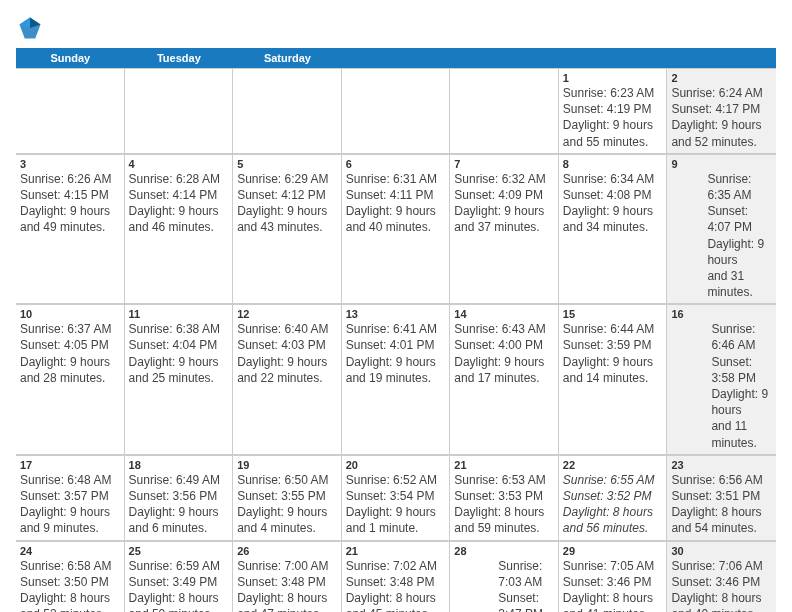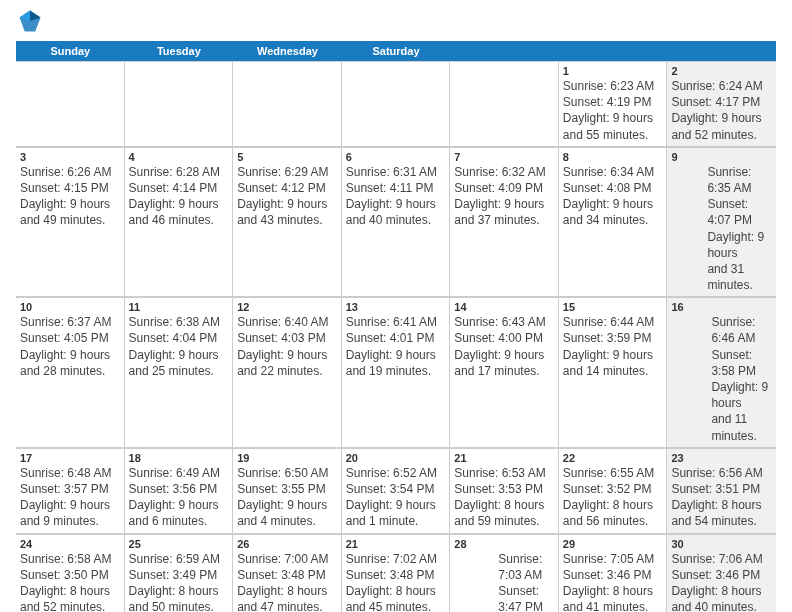--- a/index.html
+++ b/index.html
@@ -6,21 +6,21 @@
     body {
       font-family: Arial, sans-serif;
       background: #fff;
       width: 792px;
       height: 612px;
       overflow: hidden;
     }
     .page {
       width: 792px;
       height: 612px;
-      padding: 3px 16px 10px 16px;
+      padding: 10px 16px 10px 16px;
       display: flex;
       flex-direction: column;
     }
     .header {
       display: flex;
       justify-content: space-between;
       align-items: flex-start;
       margin-bottom: 6px;
     }
     .logo {
@@ -142,21 +142,20 @@
     <div class="title-block">
       <div class="month-title"></div>
       <div class="subtitle"></div>
     </div>
   </div>
 
   <div class="calendar">
     <div class="cal-header">
     <div class="cal-header-cell">Sunday</div>
         <div class="cal-header-cell">Tuesday</div>
-        <div class="cal-header-cell">Wednesday</div>
         <div class="cal-header-cell">Saturday</div>
       </div>
     <div class="cal-body">
     <div class="cal-row">
           <div class="cal-cell empty"></div>
           <div class="cal-cell empty"></div>
           <div class="cal-cell empty"></div>
           <div class="cal-cell empty"></div>
           <div class="cal-cell empty"></div>
           <div class="cal-cell">
@@ -307,21 +306,21 @@
           </div>
           <div class="cal-cell">
             <span class="day-num">21</span>
             <div class="day-info" style="white-space: pre-line;">Sunrise: 6:53 AM
 Sunset: 3:53 PM
 Daylight: 8 hours
 and 59 minutes.</div>
           </div>
           <div class="cal-cell">
             <span class="day-num">22</span>
-            <div class="day-info" style="white-space: pre-line;">Sunrise: 6:55 AM
+            <div class="day-info" style="white-space: pre-line; font-style: italic;">Sunrise: 6:55 AM
 Sunset: 3:52 PM
 Daylight: 8 hours
 and 56 minutes.</div>
           </div>
           <div class="cal-cell shaded">
             <span class="day-num">23</span>
             <div class="day-info" style="white-space: pre-line;">Sunrise: 6:56 AM
 Sunset: 3:51 PM
 Daylight: 8 hours
 and 54 minutes.</div>

